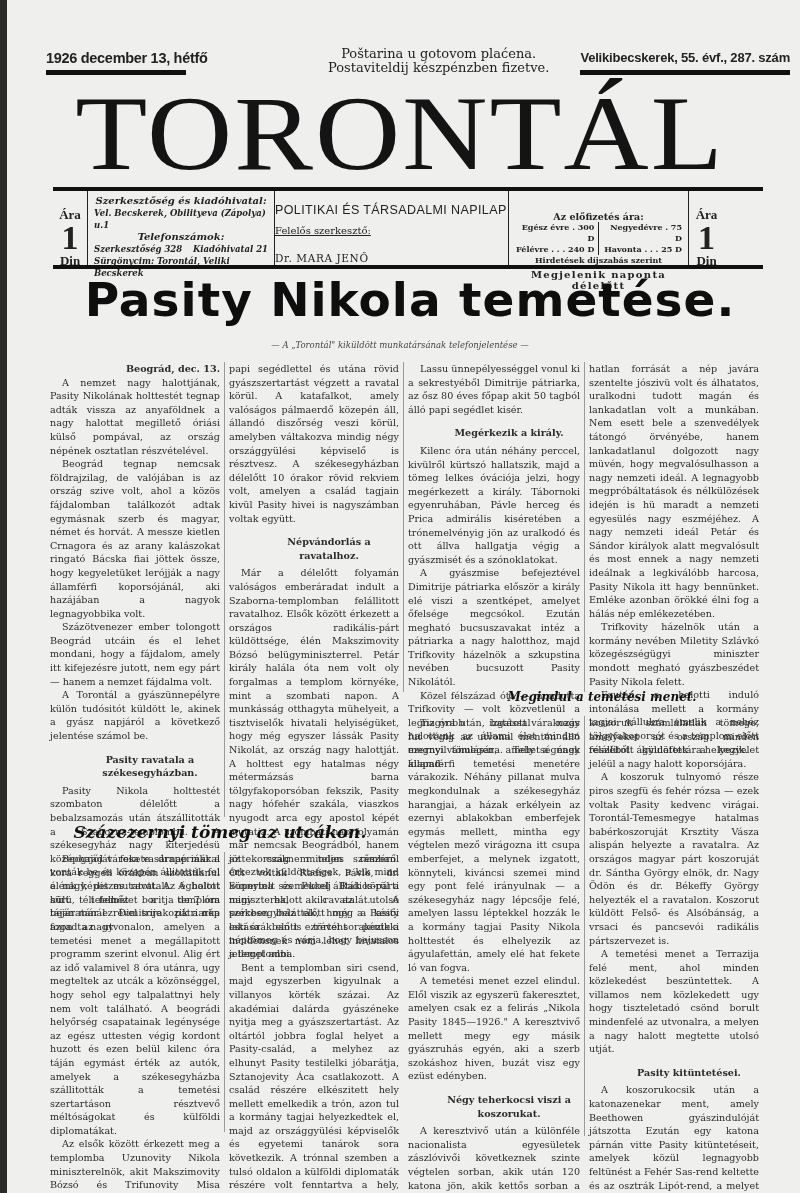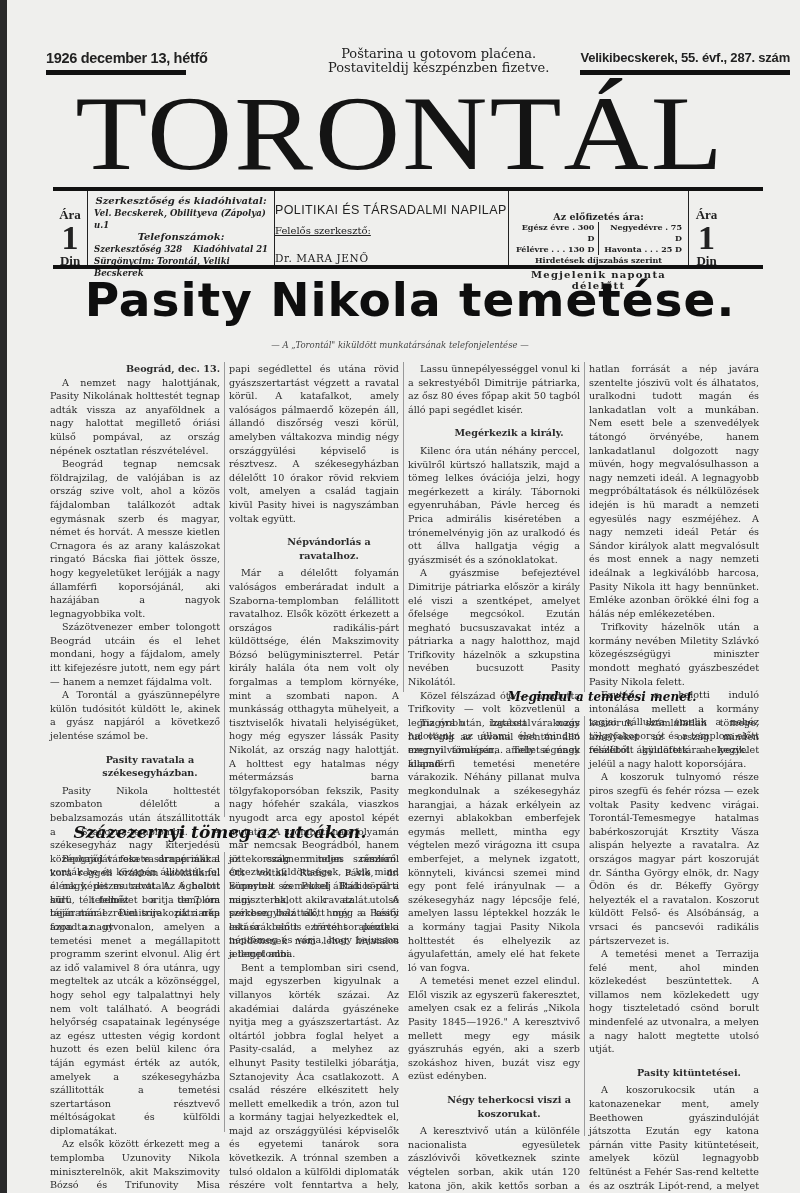--- a/index.html
+++ b/index.html
@@ -91,21 +91,21 @@
   <div class="center">
     <div class="t">POLITIKAI ÉS TÁRSADALMI NAPILAP</div>
     <div class="s">Felelős szerkesztő:</div>
     <div class="e">Dr. MARA JENŐ</div>
   </div>
   <div class="subs">
     <div style="font-size:9.5px">Az előfizetés ára:</div>
     <div class="grid">
       <div>
           <div>Egész évre . 300 D</div>
-          <div>Félévre . . . 130 D</div>
+          <div>Félévre . . . 240 D</div>
         </div>
       <div class="sep"></div>
       <div>
           <div>Negyedévre . 75 D</div>
           <div>Havonta . . . 25 D</div>
         </div>
     </div>
     <div>Hirdetések díjszabás szerint</div>
     <div class="big">Megjelenik naponta délelőtt</div>
   </div>

